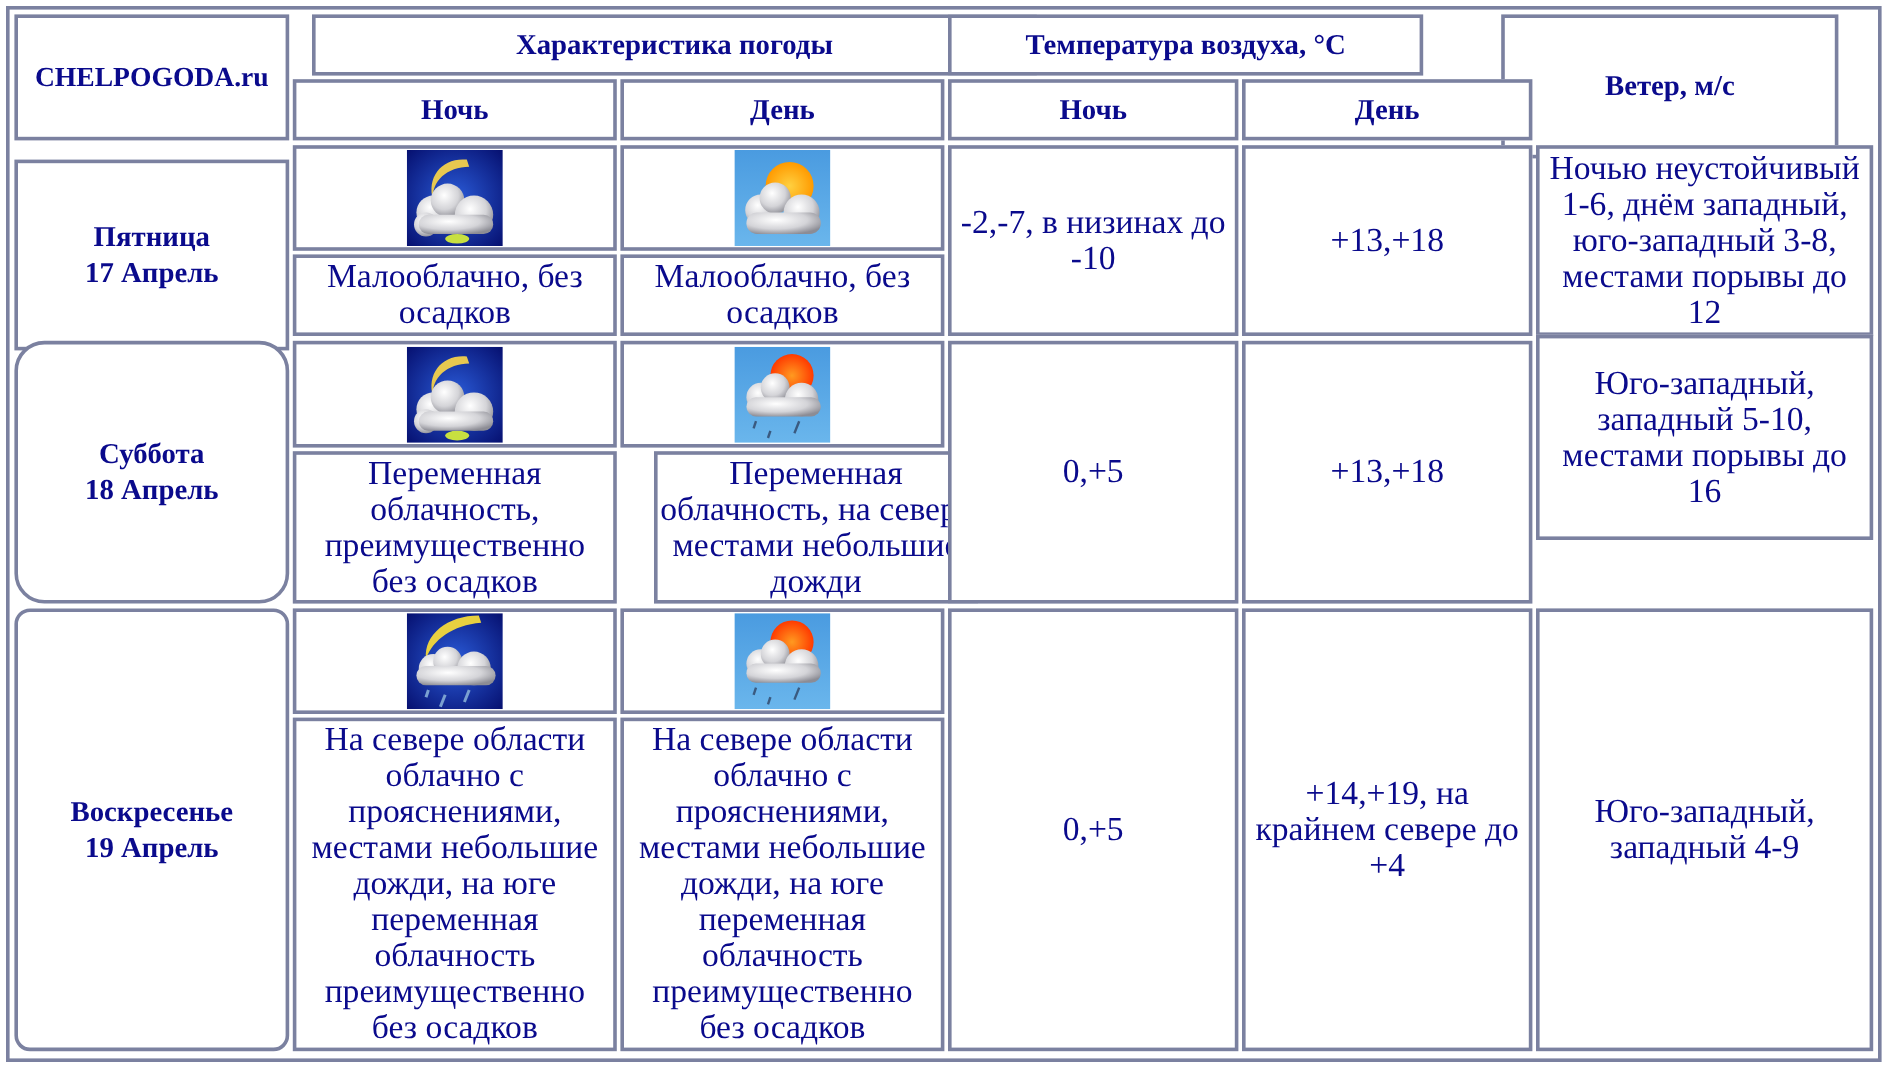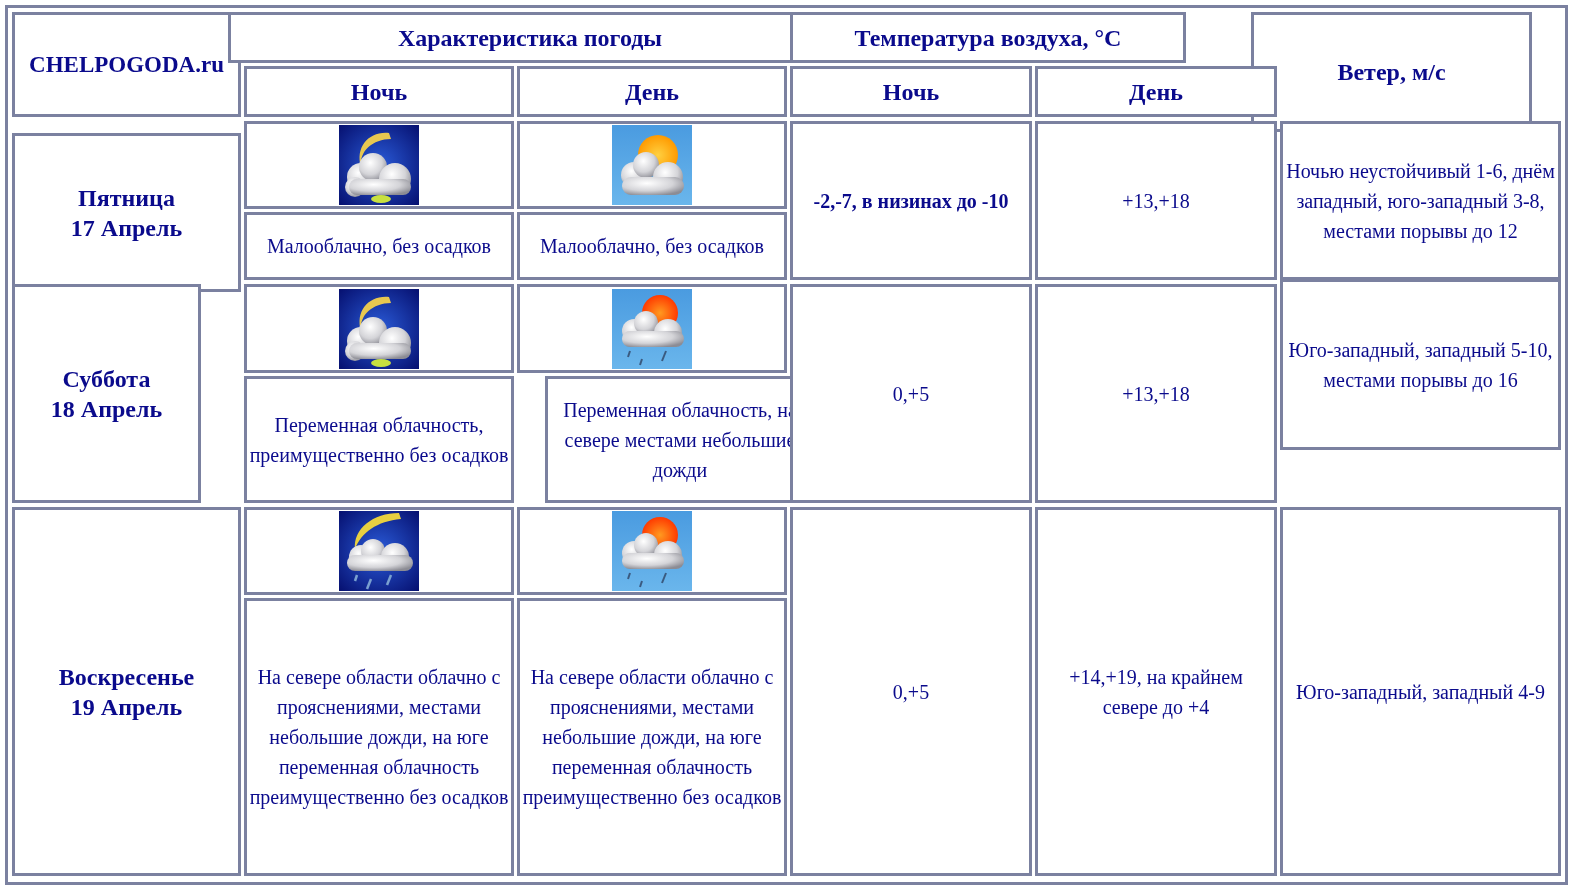--- a/index.html
+++ b/index.html
@@ -5,21 +5,21 @@
   html, body { margin: 0; padding: 0; background: #ffffff; }
   body { width: 1573px; height: 890px; position: relative; overflow: hidden;
          font-family: "Liberation Serif", serif; color: #0a0a8c; }
   .frame { position: absolute; left: 5px; top: 5px; width: 1563px; height: 880px;
            box-sizing: border-box; border: 3px solid #7b81a0; background: #ffffff; }
   .cell { position: absolute; box-sizing: border-box; border: 3px solid #7b81a0;
           display: flex; align-items: center; justify-content: center; text-align: center;
           background: #ffffff; }
   .hdr { font-weight: bold; font-size: 24px; line-height: 28px; }
   .site { font-weight: bold; font-size: 23px; }
-  .txt { font-size: 20px; line-height: 30px; padding: 4px 2px; }
+  .txt { font-size: 28px; line-height: 30px; padding: 4px 2px; }
   .day { font-weight: bold; font-size: 24px; line-height: 30px; }
   .icon { width: 80px; height: 80px; display: block; }
 </style>
 </head>
 <body>
 
 <svg width="0" height="0" style="position:absolute">
   <defs>
     <radialGradient id="nightbg" cx="50%" cy="50%" r="70%">
       <stop offset="0%" stop-color="#2a5bd8"></stop>
@@ -43,21 +43,21 @@
         <stop offset="100%" stop-color="#ff3a00"></stop>
     </radialGradient>
   </defs>
 </svg>
 
 <div class="frame"></div>
 
 <div class="cell site" style="left:12px;top:12px;width:229px;height:105px;">
   <span>CHELPOGODA.ru</span>
 </div>
-<div class="cell hdr" style="left:228px;top:12px;width:604px;height:51px;">
+<div class="cell hdr" style="left:260px;top:12px;width:604px;height:51px;">
   <span>Характеристика погоды</span>
 </div>
 <div class="cell hdr" style="left:790px;top:12px;width:396px;height:51px;">
   <span>Температура воздуха, °C</span>
 </div>
 <div class="cell hdr" style="left:1251px;top:12px;width:281px;height:120px;text-align:right;">
   <span>Ветер, м/с</span>
 </div>
 
 <div class="cell hdr" style="left:244px;top:66px;width:270px;height:51px;">
@@ -101,31 +101,31 @@
       <rect x="10" y="52" width="62" height="18" rx="9"></rect>
     </g>
   </svg>
 </div>
 <div class="cell txt" style="left:244px;top:212px;width:270px;height:68px;">
   <span>Малооблачно, без осадков</span>
 </div>
 <div class="cell txt" style="left:517px;top:212px;width:270px;height:68px;">
   <span>Малооблачно, без осадков</span>
 </div>
-<div class="cell txt" style="left:790px;top:121px;width:242px;height:159px;font-weight:bold;">
+<div class="cell txt" style="left:790px;top:121px;width:242px;height:159px;">
   <span>-2,-7, в низинах до -10</span>
 </div>
 <div class="cell txt" style="left:1035px;top:121px;width:242px;height:159px;">
   <span>+13,+18</span>
 </div>
 <div class="cell txt" style="left:1280px;top:121px;width:281px;height:159px;">
   <span>Ночью неустойчивый 1-6, днём западный, юго-западный 3-8, местами порывы до 12</span>
 </div>
 
-<div class="cell day" style="left:12px;top:284px;width:189px;height:219px;">
+<div class="cell day" style="left:12px;top:284px;width:229px;height:219px;border-radius:25px;">
   <div><span>Суббота</span><br><span>18 Апрель</span></div>
 </div>
 <div class="cell" style="left:244px;top:284px;width:270px;height:89px;">
   <svg class="icon" viewBox="0 0 80 80">
     <rect width="80" height="80" fill="url(#nightbg)"></rect>
     <path d="M50 8 C30 6 16 22 22 42 C20 26 34 14 52 14 Z" fill="#e8c850"></path>
     <ellipse cx="42" cy="74" rx="10" ry="4" fill="#c8e040"></ellipse>
     <g fill="url(#cloudg)">
       <circle cx="22" cy="52" r="14"></circle>
         <circle cx="34" cy="42" r="14"></circle>
@@ -161,21 +161,21 @@
 <div class="cell txt" style="left:790px;top:284px;width:242px;height:219px;">
   <span>0,+5</span>
 </div>
 <div class="cell txt" style="left:1035px;top:284px;width:242px;height:219px;">
   <span>+13,+18</span>
 </div>
 <div class="cell txt" style="left:1280px;top:268px;width:281px;height:171px;margin-top:11px;">
   <span>Юго-западный, западный 5-10, местами порывы до 16</span>
 </div>
 
-<div class="cell day" style="left:12px;top:507px;width:229px;height:369px;">
+<div class="cell day" style="left:12px;top:507px;width:229px;height:369px;border-radius:13px;">
   <div><span>Воскресенье</span><br><span>19 Апрель</span></div>
 </div>
 <div class="cell" style="left:244px;top:507px;width:270px;height:88px;">
   <svg class="icon" viewBox="0 0 80 80">
     <rect width="80" height="80" fill="url(#nightbg)"></rect>
     <path d="M60 2 C34 2 14 18 16 38 C22 22 38 10 62 8 Z" fill="#e8d040"></path>
     <g fill="url(#cloudg)">
       <circle cx="22" cy="46" r="12"></circle>
         <circle cx="34" cy="40" r="12"></circle>
         <circle cx="56" cy="46" r="14"></circle>

